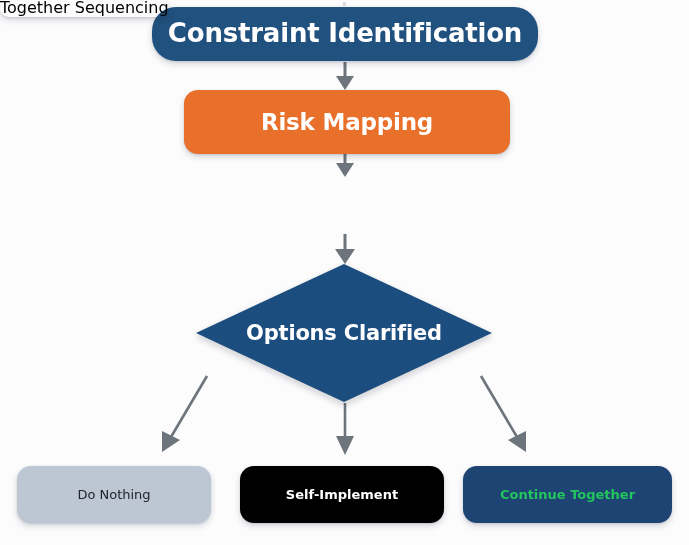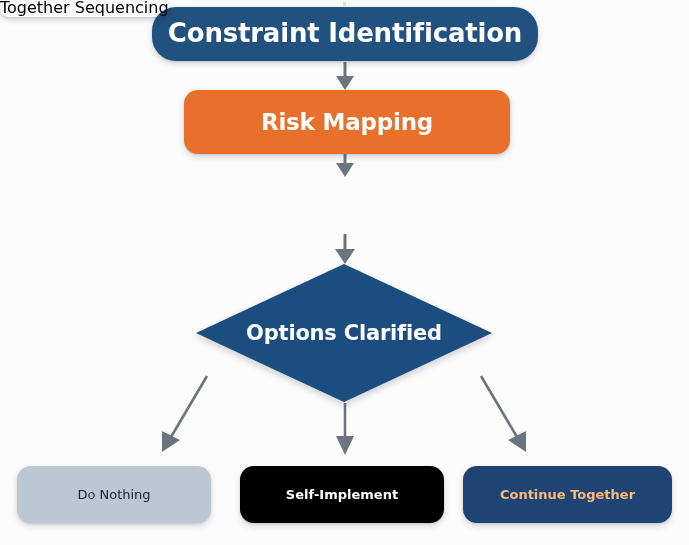--- a/index.html
+++ b/index.html
@@ -100,21 +100,21 @@
     left: 240px;
     width: 204px;
     background: #000000;
     color: #ffffff;
     font-weight: bold;
   }
   .n-continue-together {
     left: 463px;
     width: 209px;
     background: #1d4472;
-    color: #fdba74;
+    color: #22c55e;
     font-weight: bold;
   }
 
   
   #connectors {
     position: absolute;
     left: 0; top: 0;
     width: 689px; height: 545px;
     pointer-events: none;
   }

